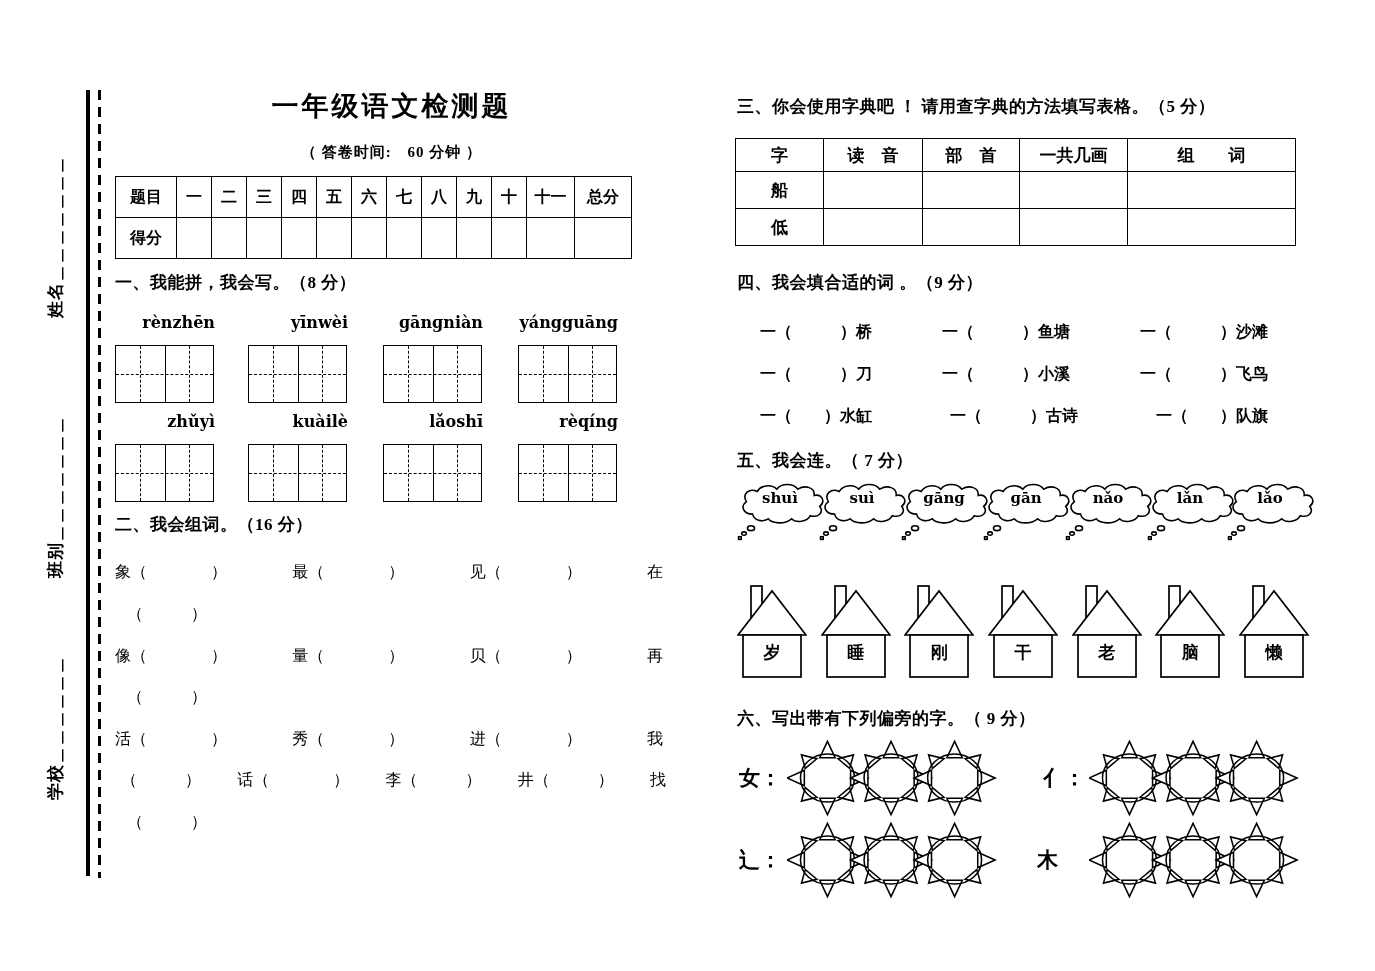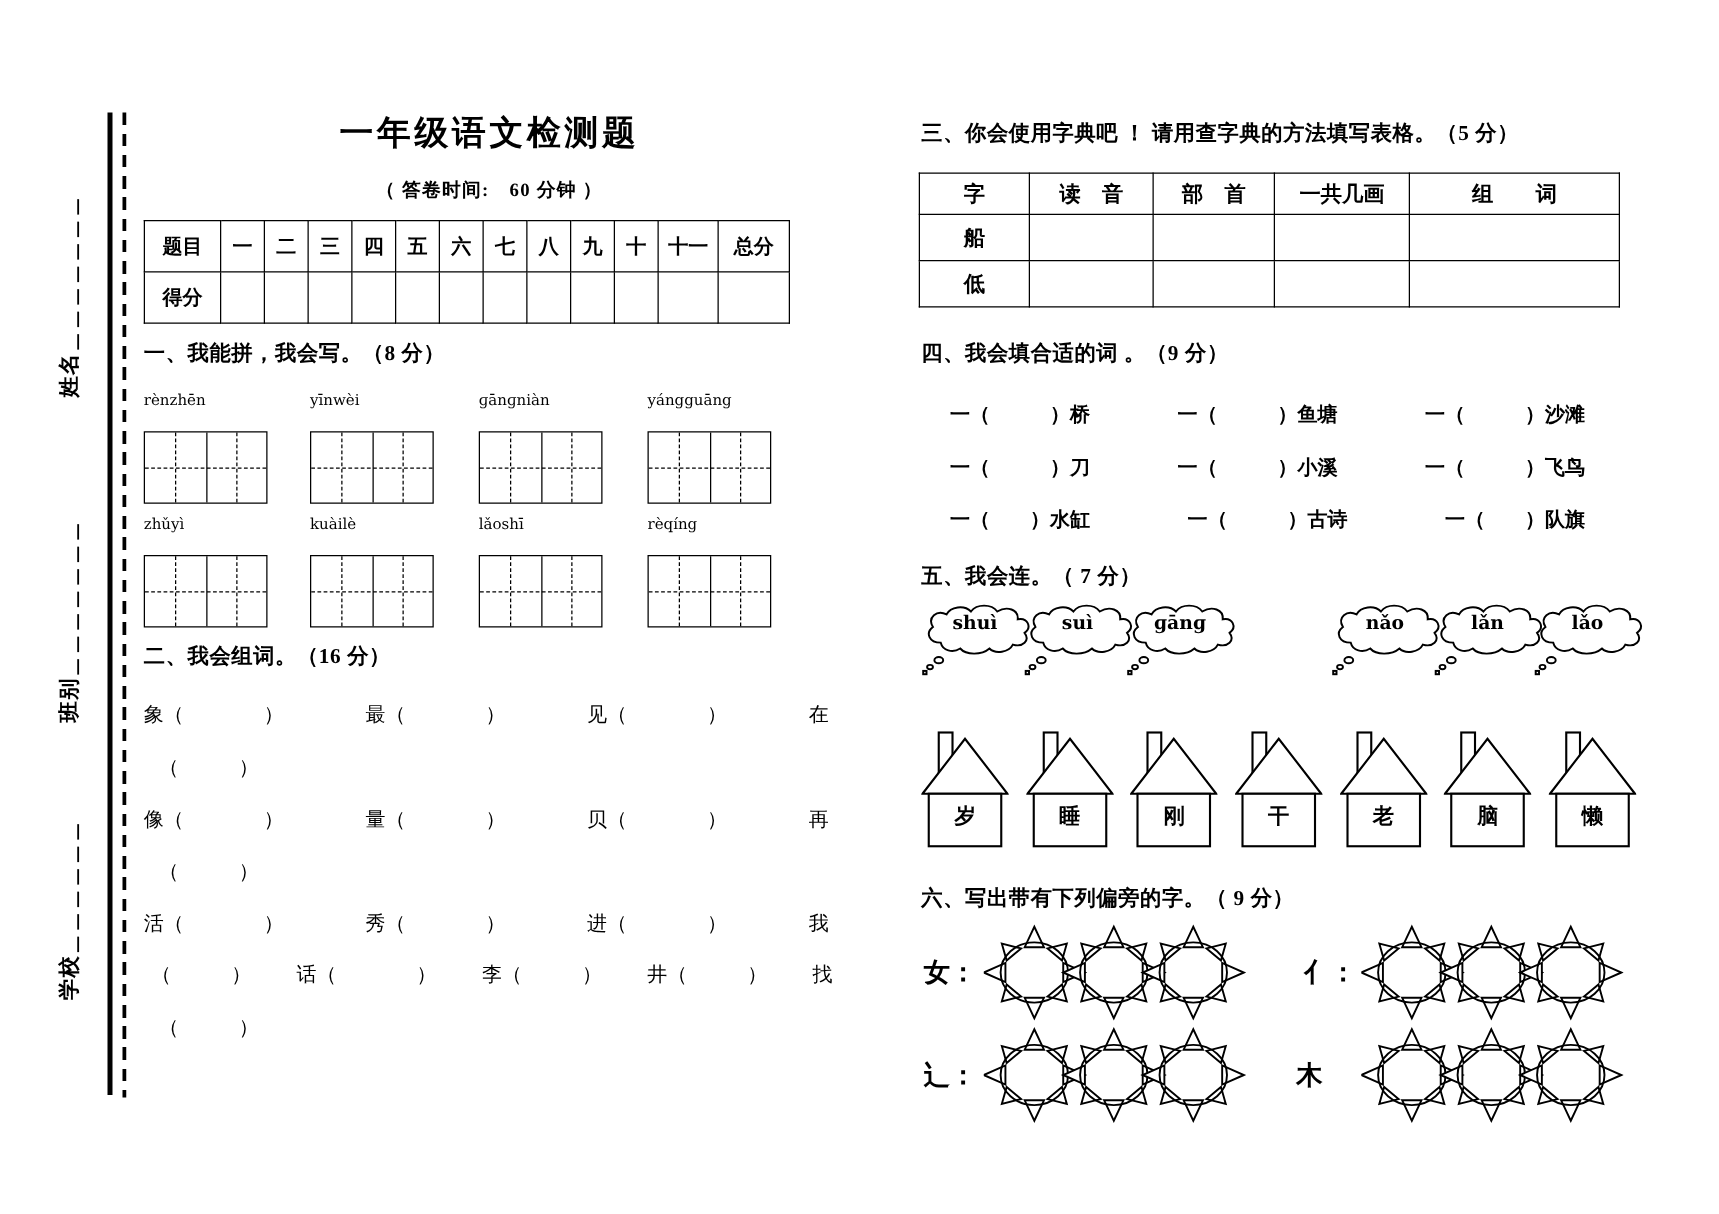--- a/index.html
+++ b/index.html
@@ -18,22 +18,22 @@
   .subtitle{font-size:15px;font-weight:bold;text-align:center;width:553px;letter-spacing:1px;}
   .heading{font-size:17px;font-weight:bold;white-space:nowrap;letter-spacing:.5px;}
 
   table{border-collapse:collapse;table-layout:fixed;background:#fff;}
   .score-table td{border:1.7px solid #000;text-align:center;font-size:16px;height:40px;padding:0;}
   .score-table td.hd{font-weight:bold;}
   .dict-table td{border:1.7px solid #000;text-align:center;font-size:17px;font-weight:bold;padding:0;}
 
   
   .pinrow{position:absolute;width:553px;height:22px;}
-  .pingrp{position:absolute;top:0;width:100px;display:flex;justify-content:flex-start;
-          font-family:"DejaVu Serif",serif;font-weight:normal;font-size:12px;}
+  .pingrp{position:absolute;top:0;width:100px;display:flex;justify-content:flex-end;
+          font-family:"DejaVu Serif",serif;font-weight:bold;font-size:16px;}
   .gridrow{position:absolute;width:553px;height:58px;}
   .g2{position:absolute;top:0;width:97px;height:56px;border:1.7px solid #000;background:#fff;}
   .g2 .mid{position:absolute;left:50%;top:0;bottom:0;width:0;border-left:1.7px solid #000;}
   .g2 .hd{position:absolute;top:50%;left:0;right:0;height:0;border-top:1.4px dashed #000;}
   .g2 .v1{position:absolute;left:25%;top:0;bottom:0;width:0;border-left:1.4px dashed #000;}
   .g2 .v2{position:absolute;left:75%;top:0;bottom:0;width:0;border-left:1.4px dashed #000;}
 
   .flexline{position:absolute;display:flex;justify-content:space-between;font-size:16px;white-space:pre;margin-top:11px;}
   .oneseg{justify-content:flex-start;}
   .s4{font-weight:bold;}
@@ -343,20 +343,26 @@
           <use href="#cloudA"></use>
         </svg>
         <span class="lbl">suì</span>
       </div>
     <div class="cloud" style="left:164px">
         <svg width="92" height="62" viewBox="-4 -4 118 76">
           <use href="#cloudA"></use>
         </svg>
         <span class="lbl">ɡānɡ</span>
       </div>
+    <div class="cloud" style="left:246px">
+        <svg width="92" height="62" viewBox="-4 -4 118 76">
+          <use href="#cloudA"></use>
+        </svg>
+        <span class="lbl">ɡān</span>
+      </div>
     <div class="cloud" style="left:328px">
         <svg width="92" height="62" viewBox="-4 -4 118 76">
           <use href="#cloudA"></use>
         </svg>
         <span class="lbl">nǎo</span>
       </div>
     <div class="cloud" style="left:410px">
         <svg width="92" height="62" viewBox="-4 -4 118 76">
           <use href="#cloudA"></use>
         </svg>

